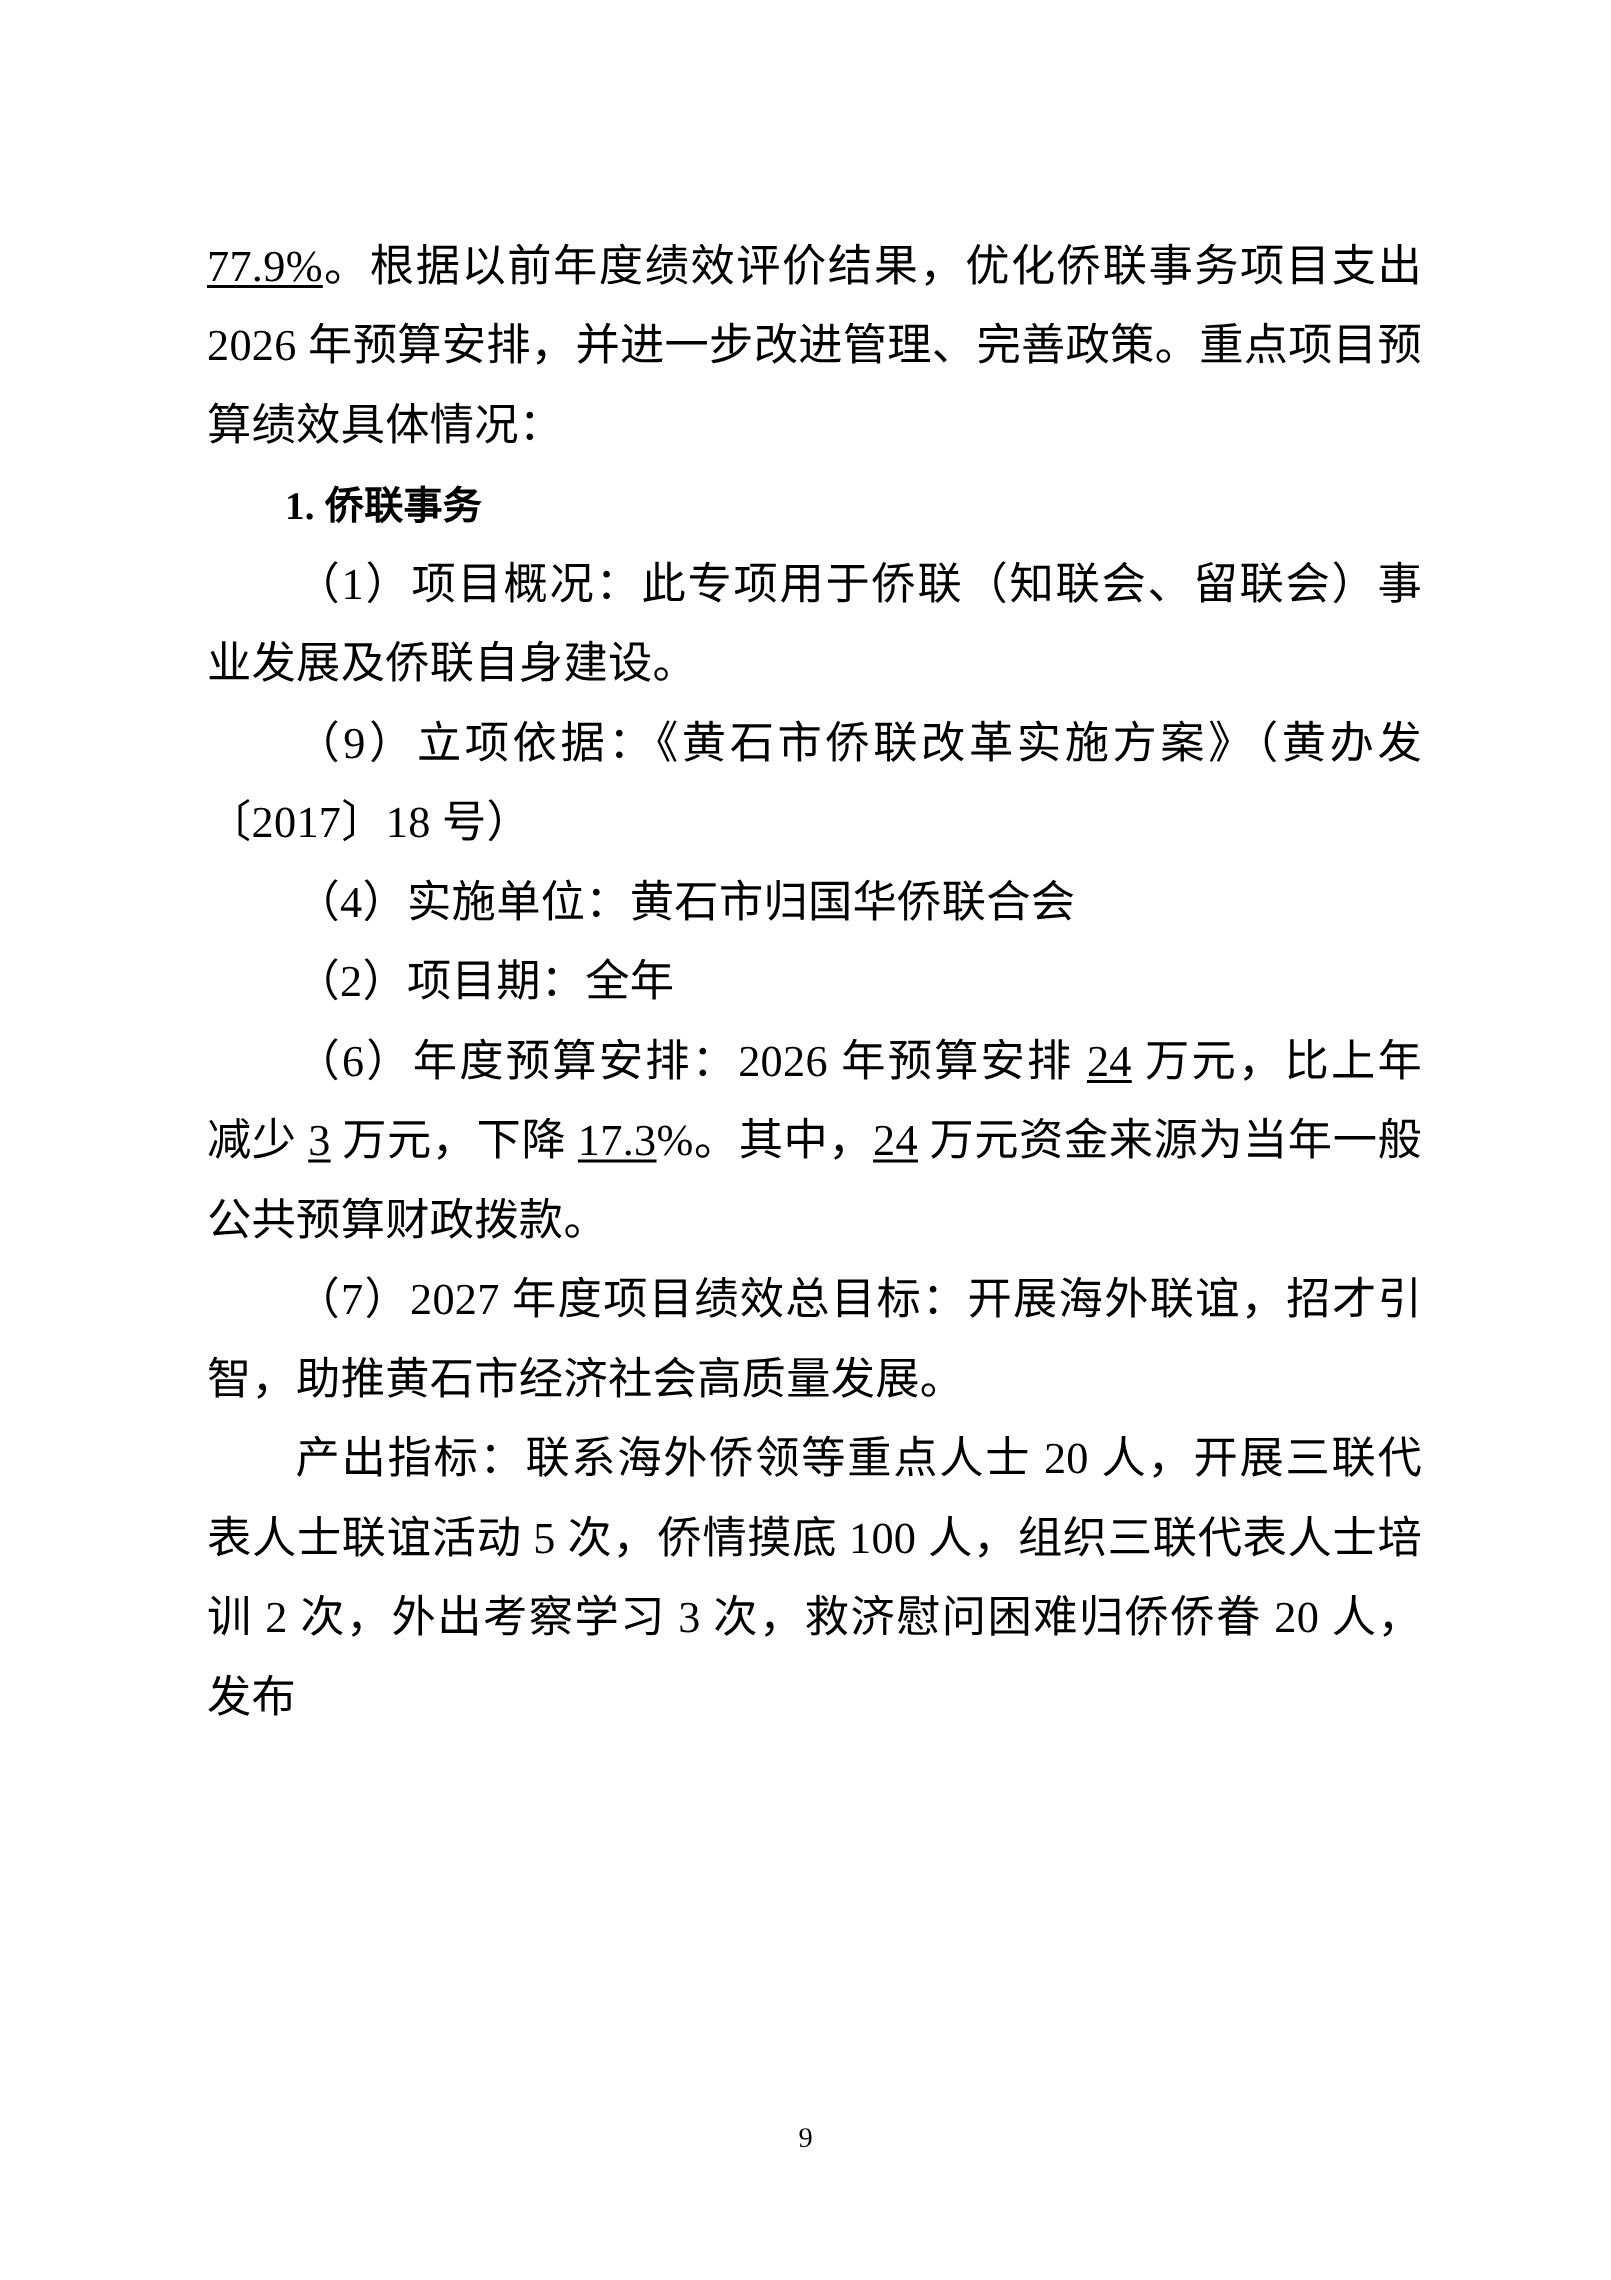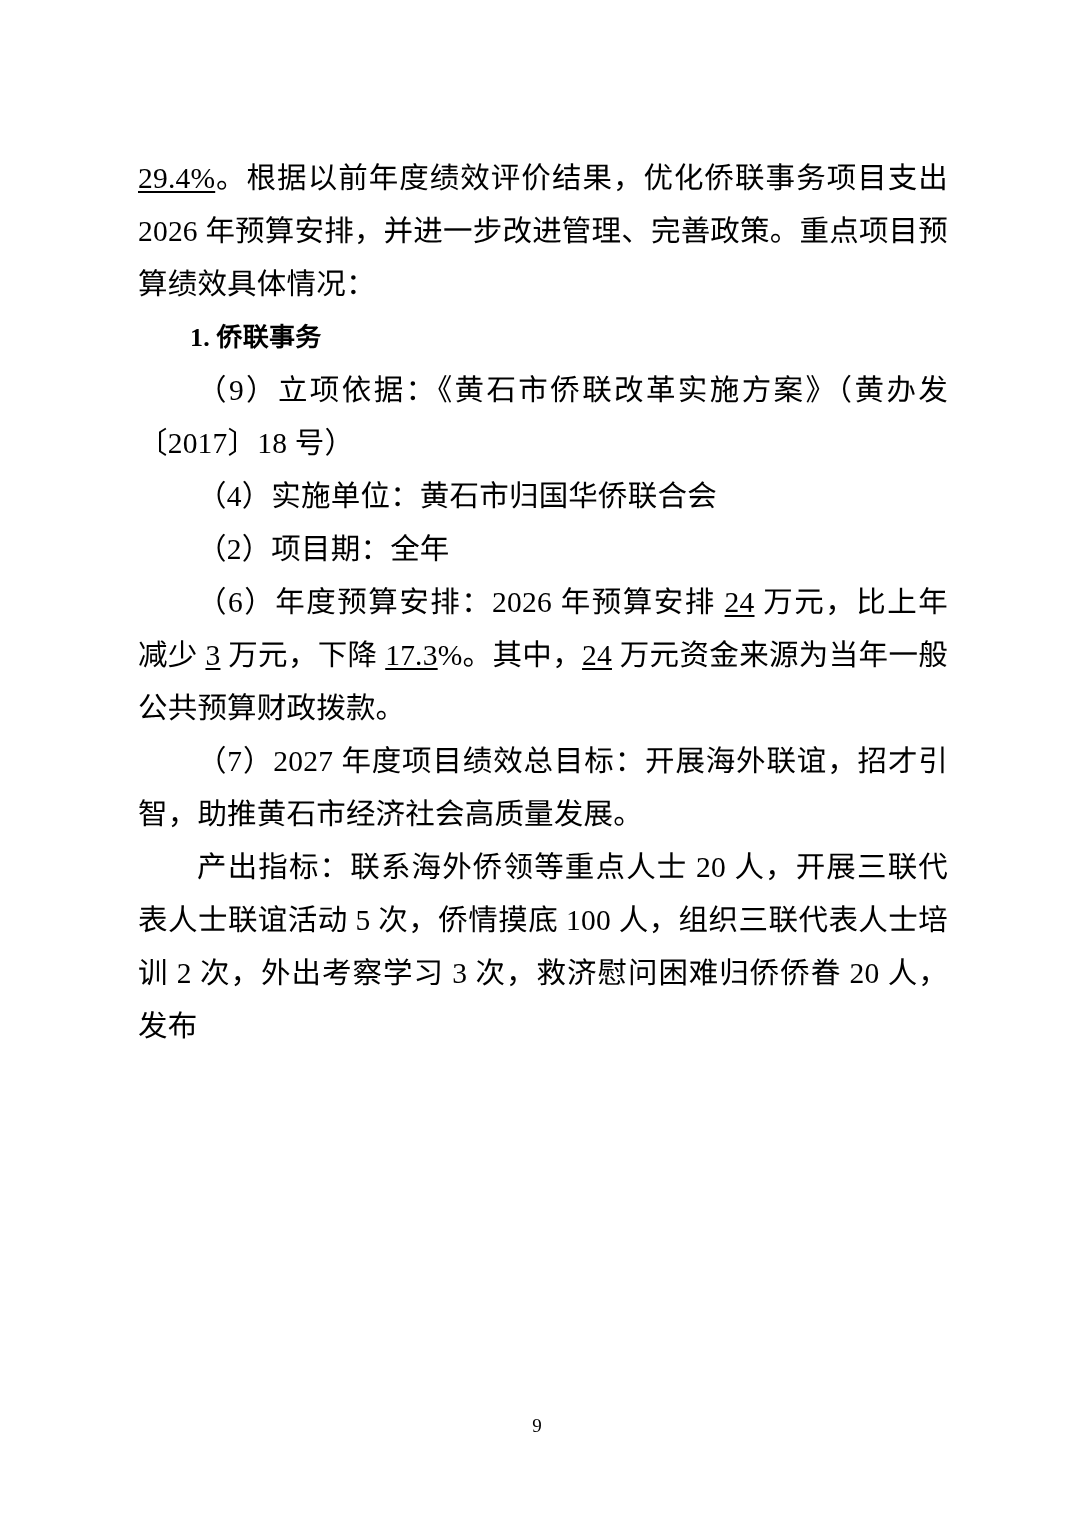--- a/index.html
+++ b/index.html
@@ -58,22 +58,23 @@
     font-size: 19px;
     font-family: "Liberation Serif", "DejaVu Serif", serif;
     color: #000;
   }
 </style>
 </head>
 <body>
 
 <div class="page">
   <div class="content" id="doc-body">
-      <p><span class="u">29.4%</span><span>。根据以前年度绩效评价结果，优化侨联事务项目支出 2026 年预算安排，并进一步改进管理、完善政策。重点项目预算绩效具体情况：</span></p>
+      <p><span class="u">77.9%</span><span>。根据以前年度绩效评价结果，优化侨联事务项目支出 2026 年预算安排，并进一步改进管理、完善政策。重点项目预算绩效具体情况：</span></p>
       <p class="heading"><span>1. 侨联事务</span></p>
+      <p class="indent"><span>（1）项目概况：此专项用于侨联（知联会、留联会）事业发展及侨联自身建设。</span></p>
       <p class="indent"><span>（9）立项依据：《黄石市侨联改革实施方案》（黄办发〔2017〕18 号）</span></p>
       <p class="indent"><span>（4）实施单位：黄石市归国华侨联合会</span></p>
       <p class="indent"><span>（2）项目期：全年</span></p>
       <p class="indent"><span>（6）年度预算安排：2026 年预算安排 </span><span class="u">24</span><span> 万元，比上年减少 </span><span class="u">3</span><span> 万元，下降 </span><span class="u">17.3</span><span>%。其中，</span><span class="u">24</span><span> 万元资金来源为当年一般公共预算财政拨款。</span></p>
       <p class="indent"><span>（7）2027 年度项目绩效总目标：开展海外联谊，招才引智，助推黄石市经济社会高质量发展。</span></p>
       <p class="indent"><span>产出指标：联系海外侨领等重点人士 20 人，开展三联代表人士联谊活动 5 次，侨情摸底 100 人，组织三联代表人士培训 2 次，外出考察学习 3 次，救济慰问困难归侨侨眷 20 人，发布</span></p>
     </div>
   <div class="pagenum">9</div>
 </div>
 

